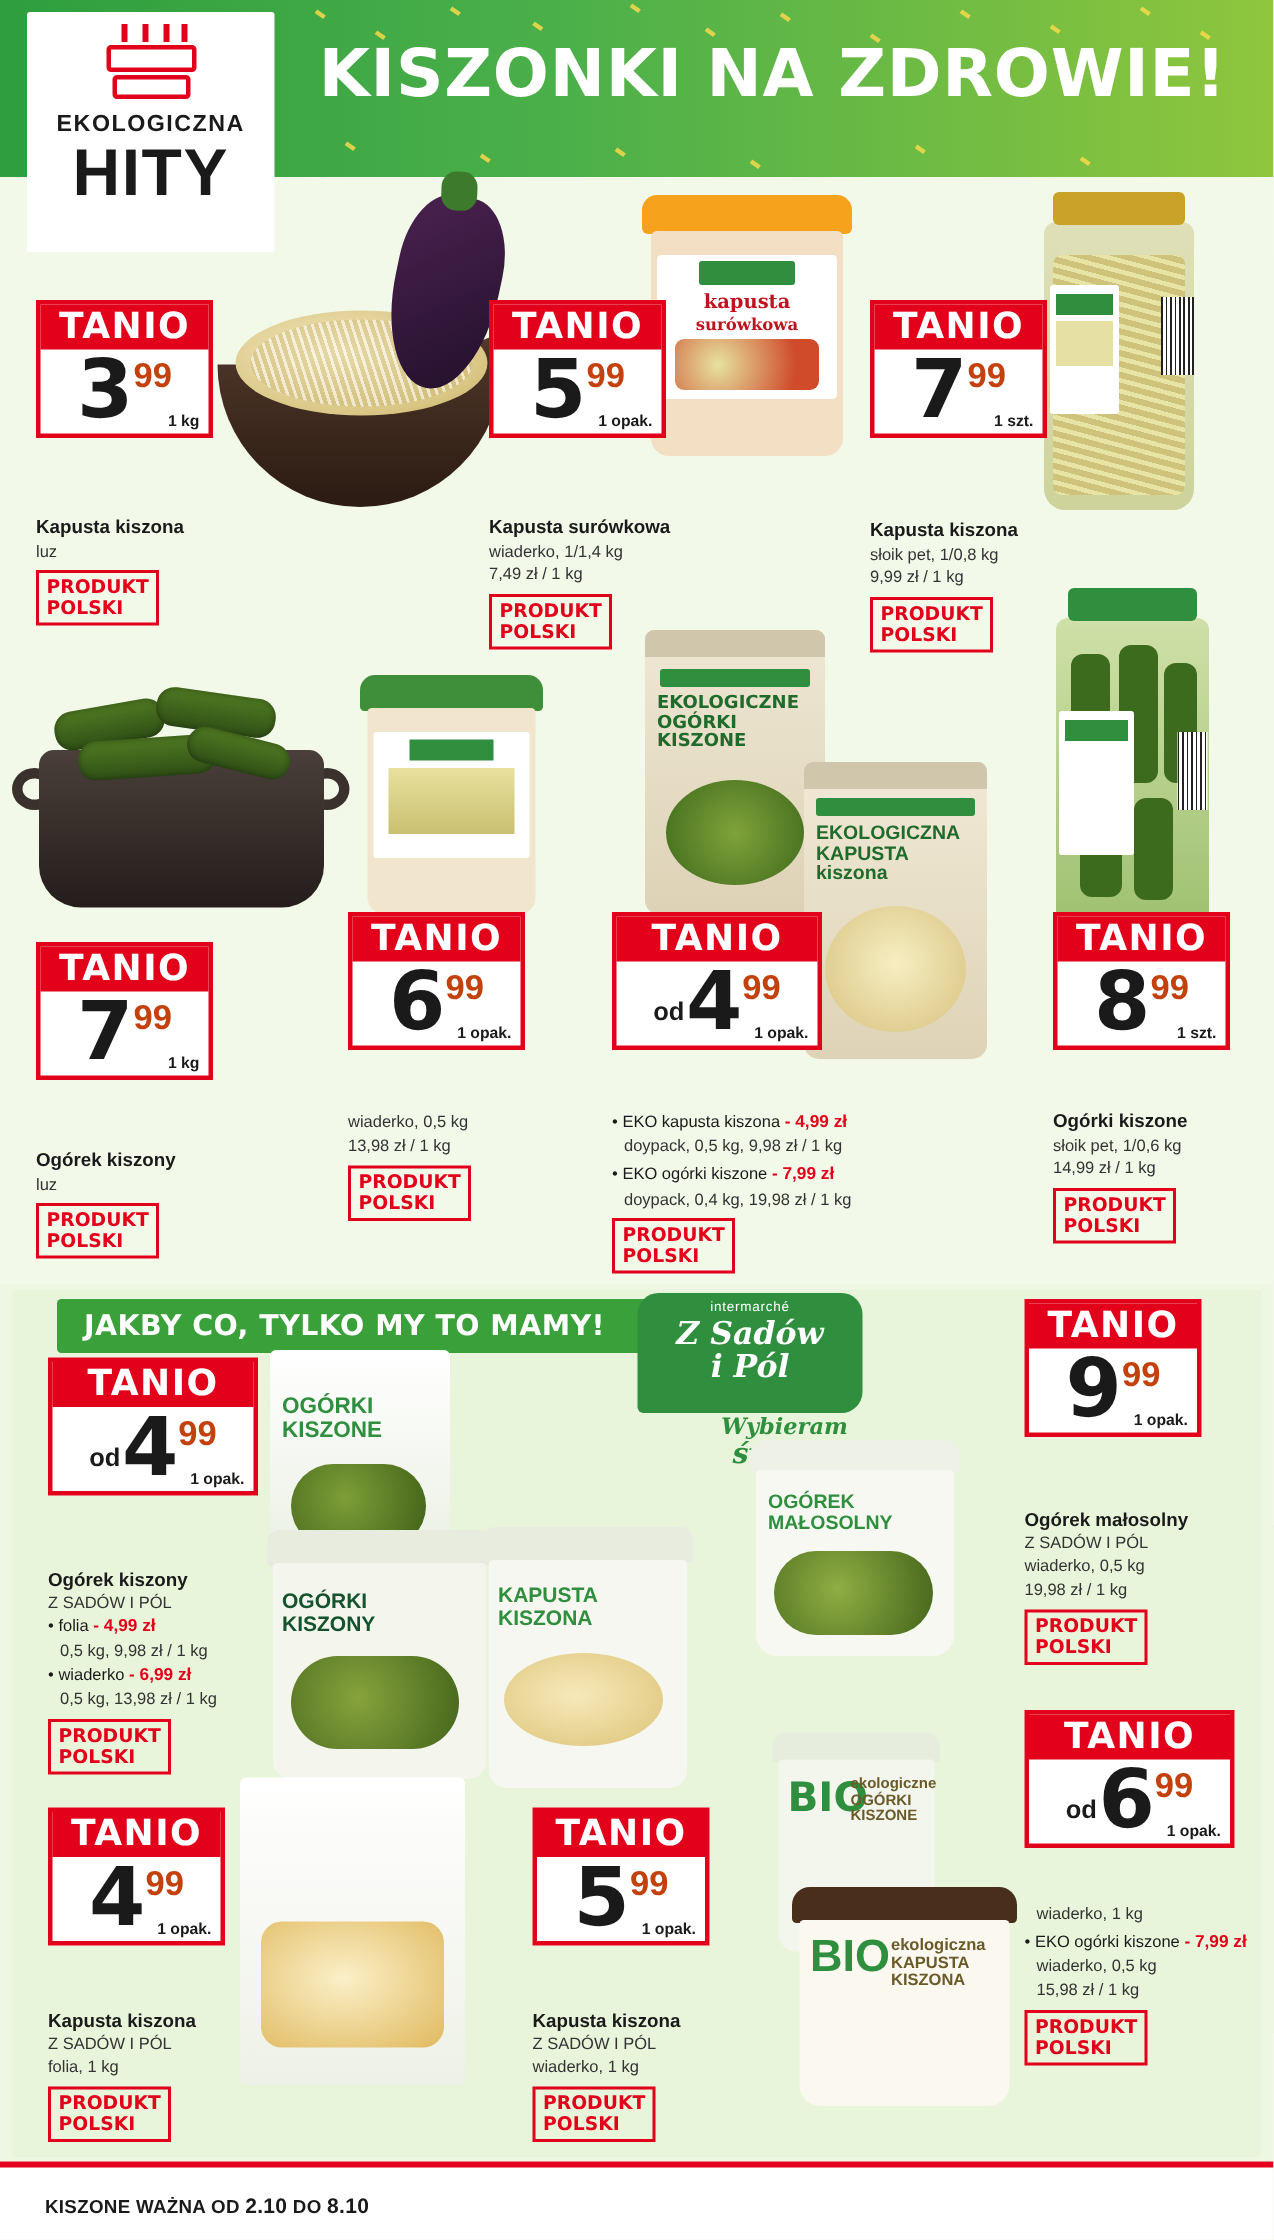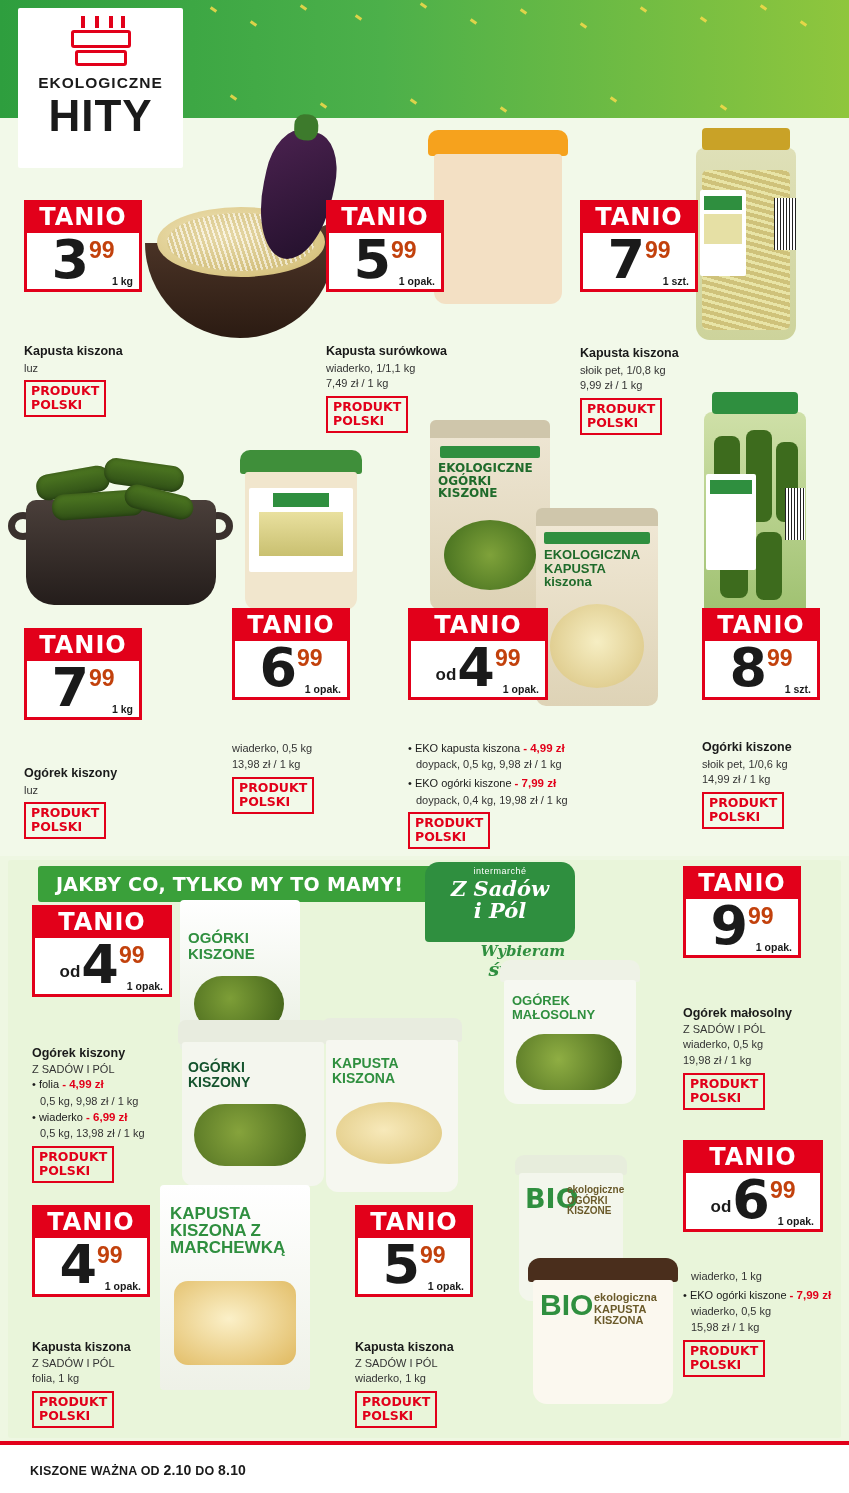--- a/index.html
+++ b/index.html
@@ -281,51 +281,58 @@
     <i style="left:700px;top:18px"></i>
       <i style="left:760px;top:6px"></i>
       <i style="left:800px;top:22px"></i>
     <i style="left:230px;top:96px"></i>
       <i style="left:320px;top:104px"></i>
       <i style="left:410px;top:100px"></i>
     <i style="left:500px;top:108px"></i>
       <i style="left:610px;top:98px"></i>
       <i style="left:720px;top:106px"></i>
   </div>
+  <div class="header-title">KISZONKI NA ZDROWIE!</div>
 </div>
 
 <div class="logo-box">
   <div class="logo-cake">
     <div class="candles">
         <span style="left:0"></span>
         <span style="left:14px"></span>
         <span style="left:28px"></span>
         <span style="left:40px"></span>
       </div>
     <div class="body1"></div>
       <div class="body2"></div>
   </div>
-  <div class="logo-urodzinowe">EKOLOGICZNE</div>
+  <div class="logo-urodzinowe">EKOLOGICZNA</div>
   <div class="logo-hity">HITY</div>
 </div>
 
 <div class="body-bg"></div>
 <div class="panel-top"></div>
 <div class="panel-bottom"></div>
 
 <div class="photo kraut-bowl">
   <div class="handle"></div>
     <div class="bowl"></div>
     <div class="kraut"></div>
 </div>
 <div class="photo eggplant"></div>
 
 <div class="photo tub-surowka">
   <div class="lid"></div>
     <div class="body"></div>
+  <div class="label">
+    <div class="green"></div>
+    <div class="t">kapusta</div>
+    <div class="t2">surówkowa</div>
+    <div class="veg"></div>
+  </div>
 </div>
 
 <div class="photo jar-yellow">
   <div class="glass"></div>
     <div class="content"></div>
     <div class="cap"></div>
   <div class="lbl">
       <div class="g"></div>
       <div class="r"></div>
     </div>
@@ -401,21 +408,21 @@
 <div class="tanio" style="left:326px; top:200px; width:118px;">
   <div class="tanio-lbl">TANIO</div>
   <div class="price-row">
     <span class="int">5</span>
     <span class="frac">99</span>
     <span class="unit">1 opak.</span>
   </div>
 </div>
 <div class="prod" style="left:326px; top:344px; width:190px;">
   <div class="name">Kapusta surówkowa</div>
-  <div class="desc">wiaderko, 1/1,1 kg</div>
+  <div class="desc">wiaderko, 1/1,4 kg</div>
   <div class="desc">7,49 zł / 1 kg</div>
   <div class="polski">
     <span>PRODUKT</span><br>
     <span>POLSKI</span>
   </div>
 </div>
 
 <div class="tanio" style="left:580px; top:200px; width:118px;">
   <div class="tanio-lbl">TANIO</div>
   <div class="price-row">
@@ -541,21 +548,20 @@
   <div class="k"></div>
 </div>
 <div class="photo tub-malosolny">
   <div class="lid"></div>
     <div class="body"></div>
   <div class="t">OGÓREK MAŁOSOLNY</div>
   <div class="pick"></div>
 </div>
 <div class="photo bag-kapusta-marchew">
   <div class="bag"></div>
-  <div class="t">KAPUSTA KISZONA Z MARCHEWKĄ</div>
   <div class="k"></div>
 </div>
 <div class="photo bio-tub">
   <div class="lid"></div>
     <div class="body"></div>
   <div class="bio">BIO</div>
   <div class="t">ekologiczne OGÓRKI KISZONE</div>
 </div>
 <div class="photo bio-bucket">
   <div class="lid"></div>

